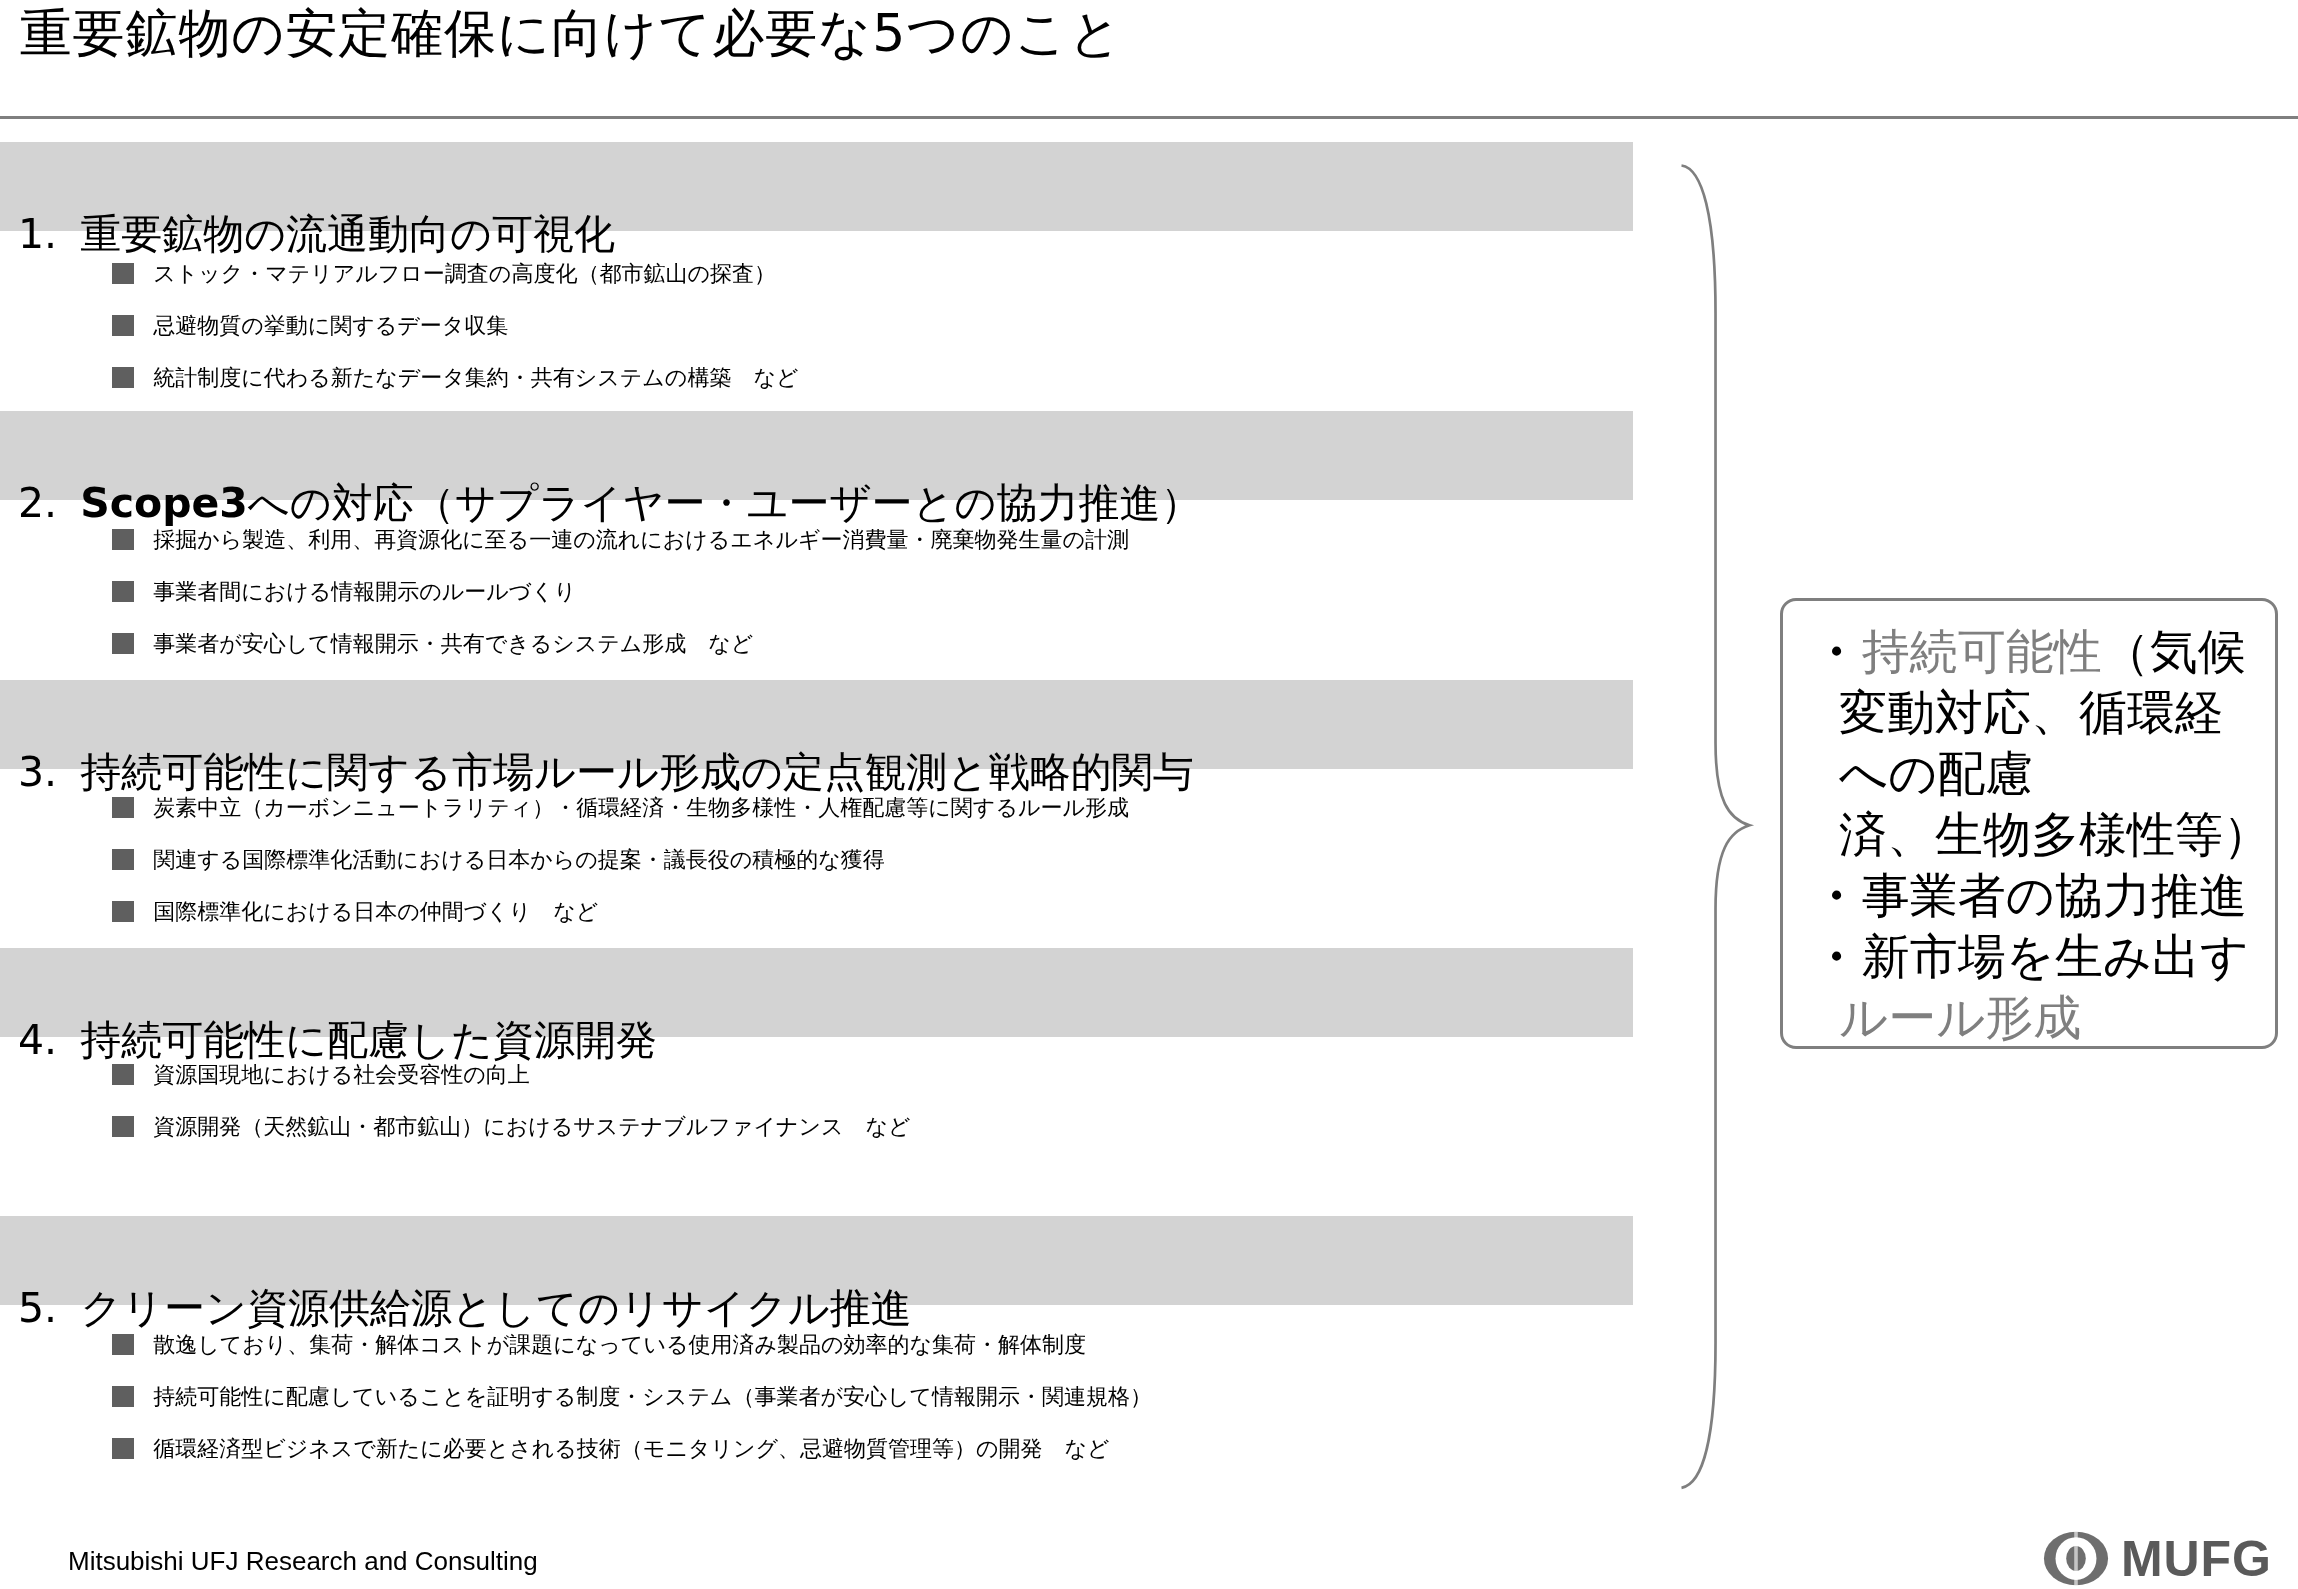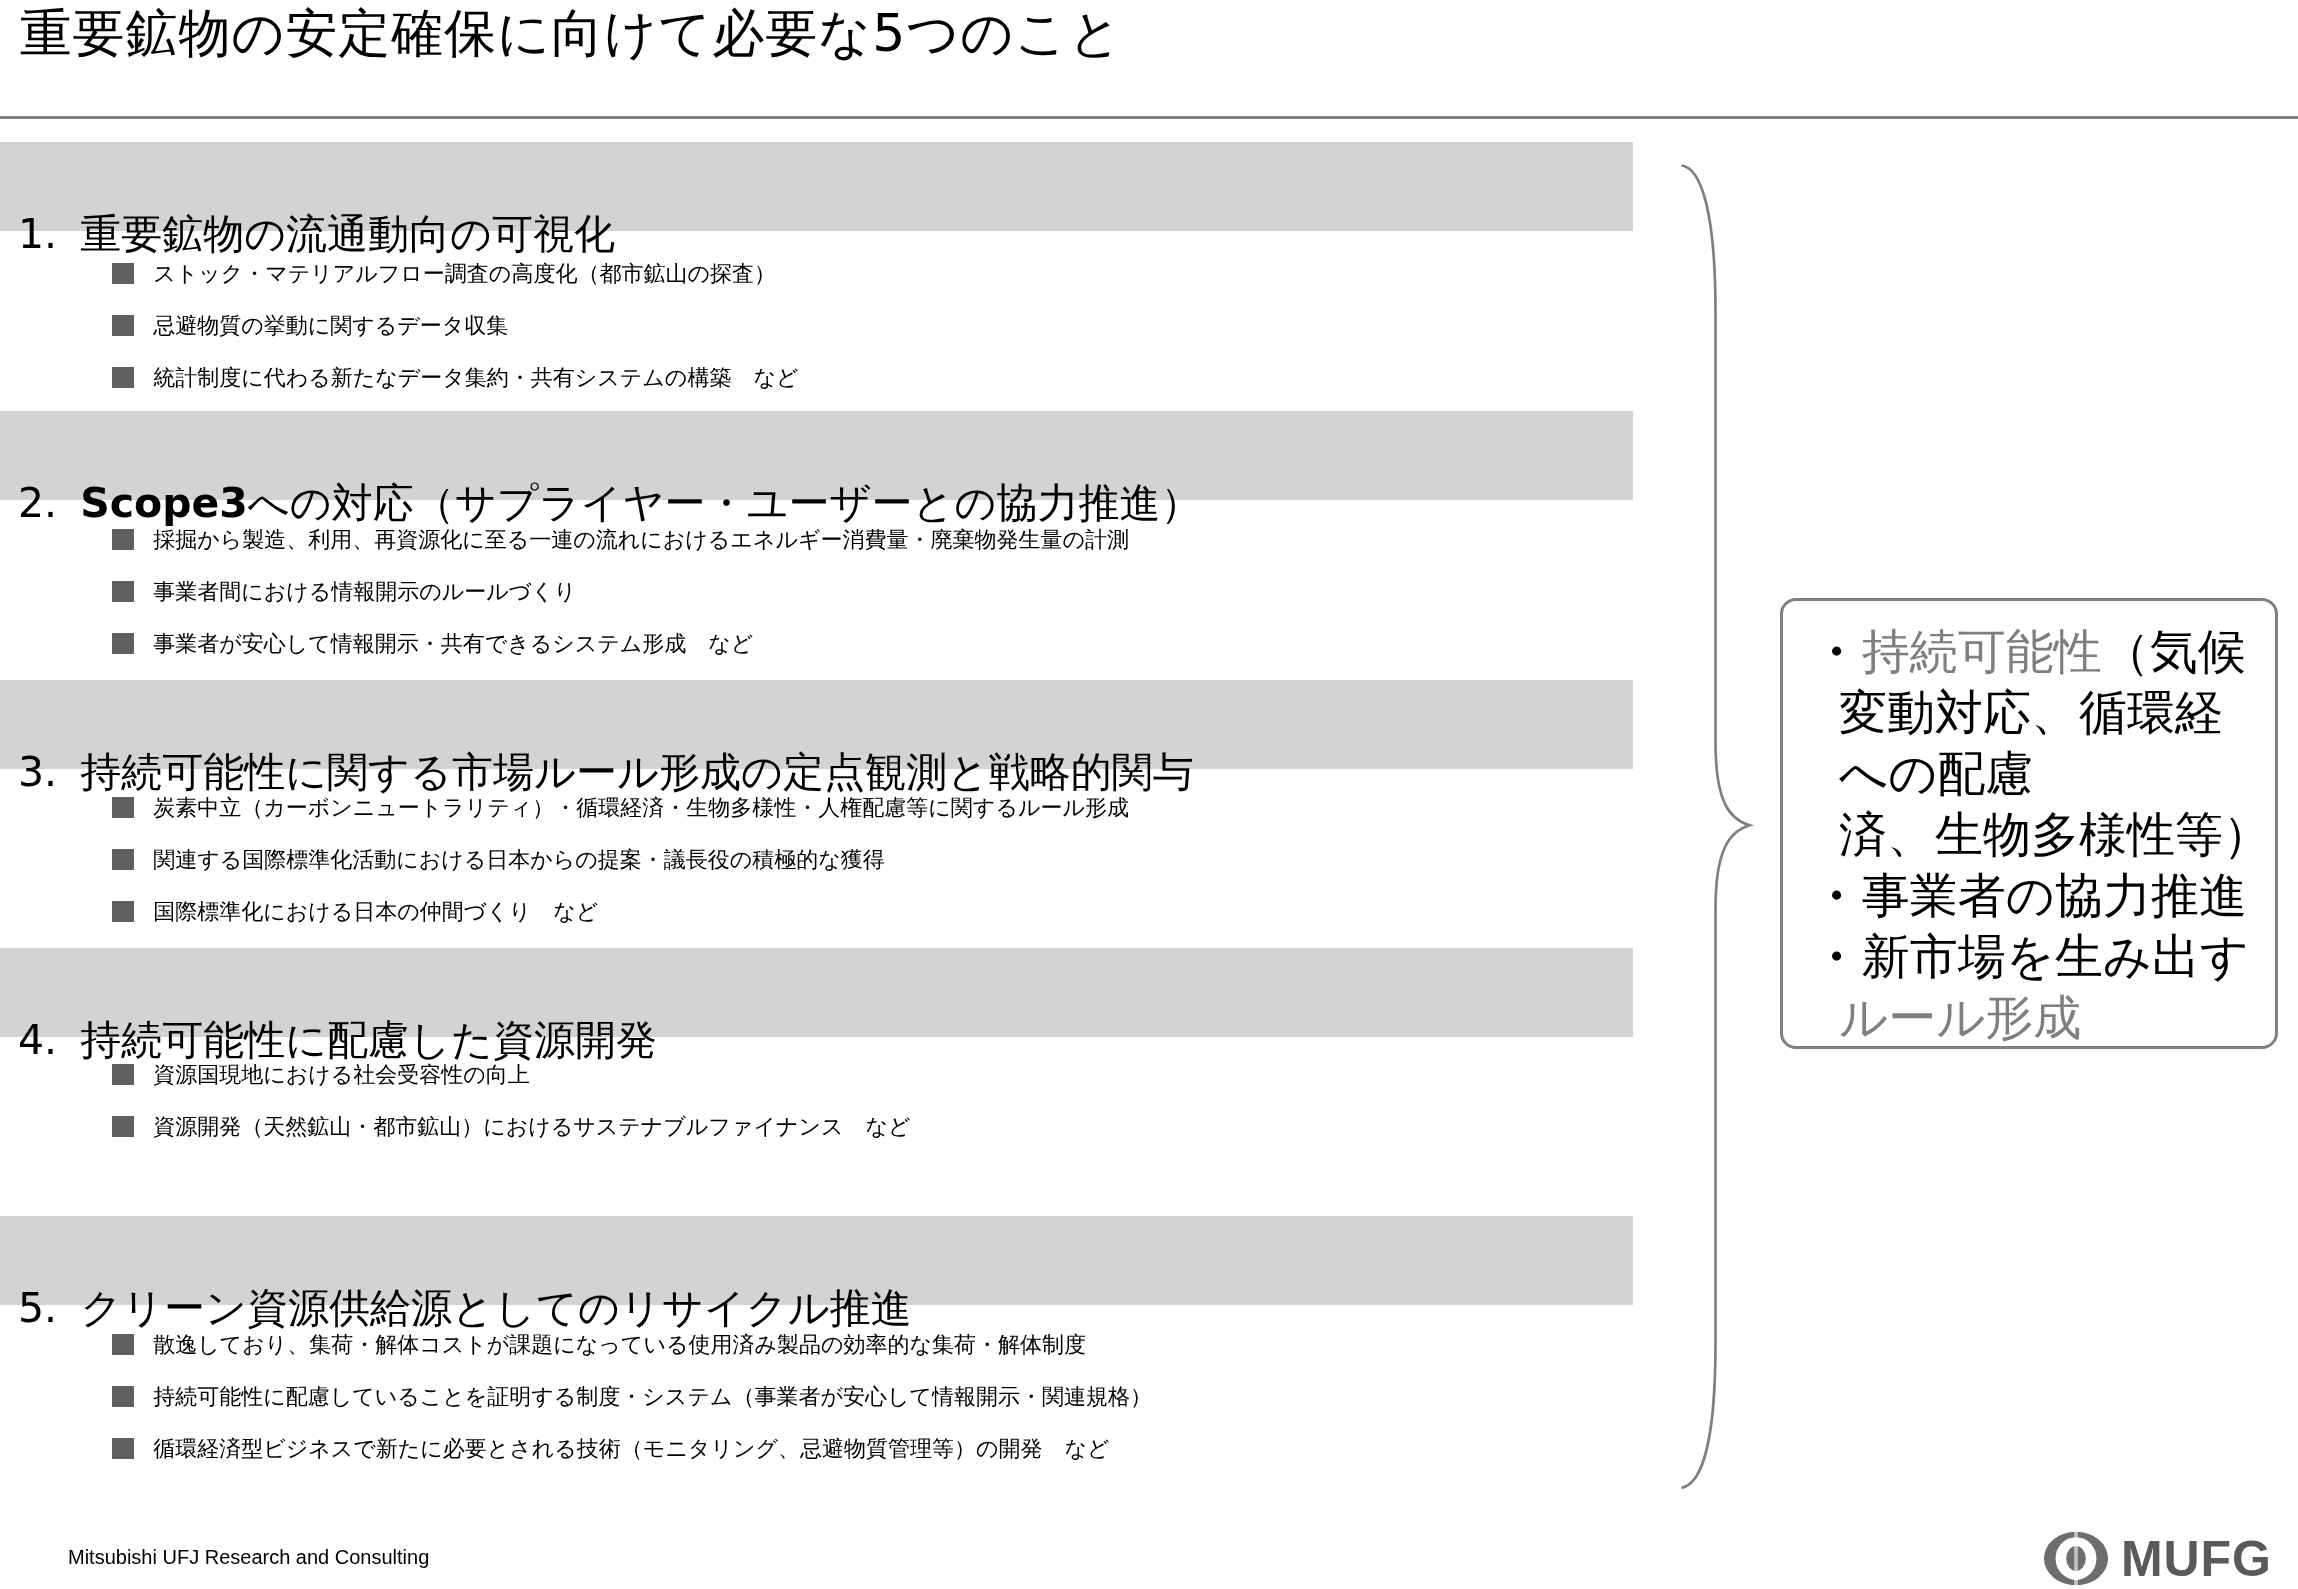--- a/index.html
+++ b/index.html
@@ -37,21 +37,21 @@
     position: absolute; left: 1780px; top: 598px; width: 498px; height: 451px;
     border: 3.6px solid #7f7f7f; border-radius: 16px; box-sizing: border-box;
     padding: 19.7px 16px 0 29px;
     font-size: 48px; line-height: 61px;
   }
   .callout .line { white-space: nowrap; }
   .callout .gray { color: #7f7f7f; }
   .callout .dot { font-weight: bold; margin-right: 1.8px; }
   .callout .indent { padding-left: 27px; }
   .footer {
-    position: absolute; left: 68px; top: 1546px; font-size: 20px;
+    position: absolute; left: 68px; top: 1546px; font-size: 26px;
     font-family: "Liberation Sans", sans-serif; color: #000;
   }
   .logo { position: absolute; left: 2040px; top: 1530px; display: flex; align-items: flex-start; }
   .logo-text {
     font-family: "Liberation Sans", sans-serif; font-weight: bold; font-size: 50px;
     color: #5a5a5a; letter-spacing: 0.9px; margin-left: 9px;
   }
 </style>
 </head>
 <body>

